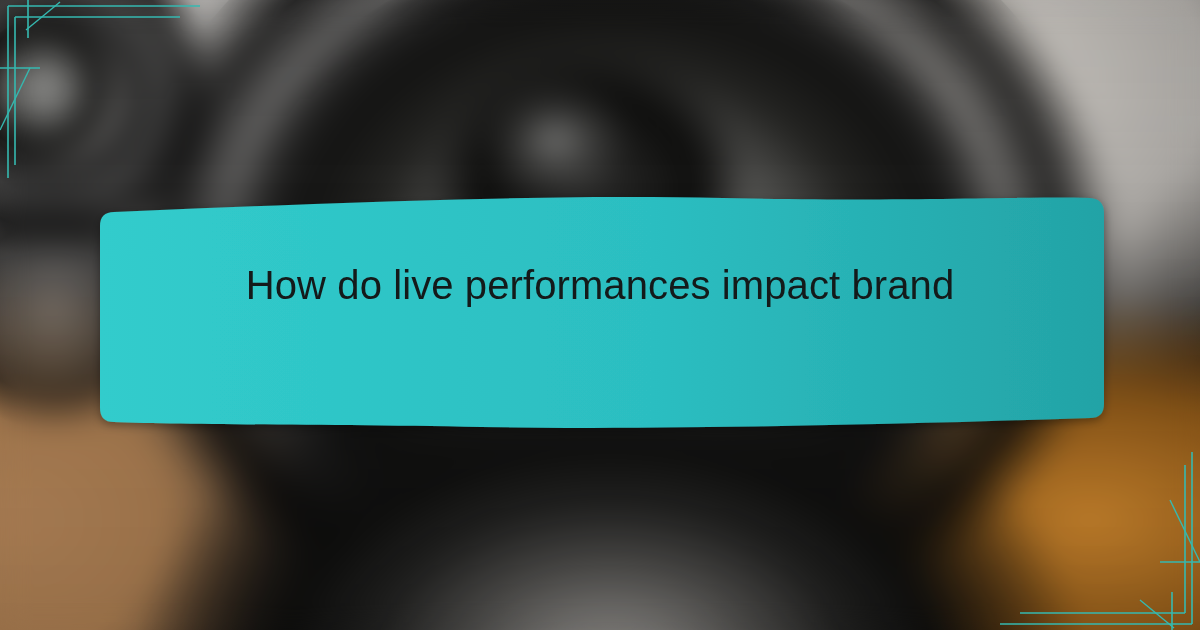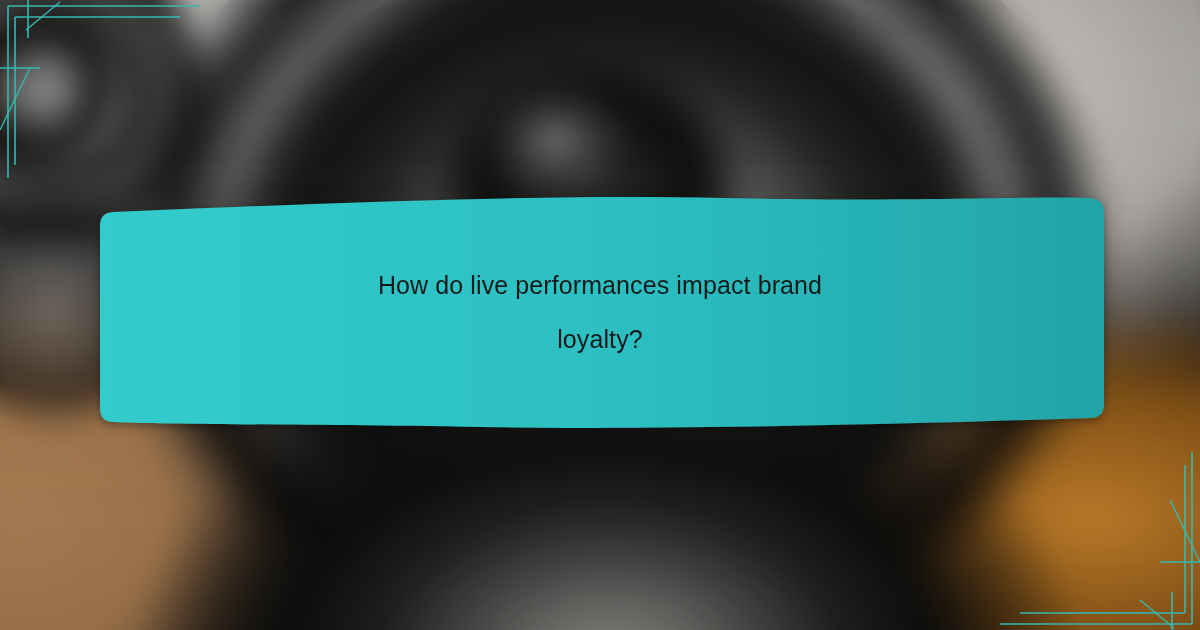--- a/index.html
+++ b/index.html
@@ -162,21 +162,21 @@
     top: 0;
     width: 1200px;
     height: 630px;
   }
   .banner-text {
     position: absolute;
     left: 150px;
     top: 258px;
     width: 900px;
     text-align: center;
-    font-size: 25px;
+    font-size: 40px;
     line-height: 54px;
     font-weight: 400;
     color: #141a1a;
     letter-spacing: 0.1px;
   }
   .banner-line { display: block; }
 </style>
 </head>
 <body>
 
@@ -229,17 +229,16 @@
         </linearGradient>
         <filter id="bannerShadow" x="-10%" y="-30%" width="120%" height="180%">
           <feDropShadow dx="0" dy="3" stdDeviation="5" flood-color="#000" flood-opacity="0.35"></feDropShadow>
         </filter>
       </defs>
       <path id="bannerPath" fill="url(#bannerGrad)" filter="url(#bannerShadow)" d="M 114 212 C 351 202 551.8 194 722.48 198 C 903.2 202 1023.68 196 1090 198 Q 1104 199 1104 213 L 1104 404 Q 1104 418 1090 418 C 883.12 425 652.2 430 481.52 427 C 320.88 424 180.32 425 114 422 Q 100 422 100 408 L 100 226 Q 100 212 114 212 Z"></path>
     </svg>
 
     <div class="banner-text" style="color: rgb(20, 26, 26);">
       <span class="banner-line">How do live performances impact brand</span>
-      <span class="banner-line">loyalty?</span>
     </div>
   </div>
 
 </div>
 
 </body></html>

